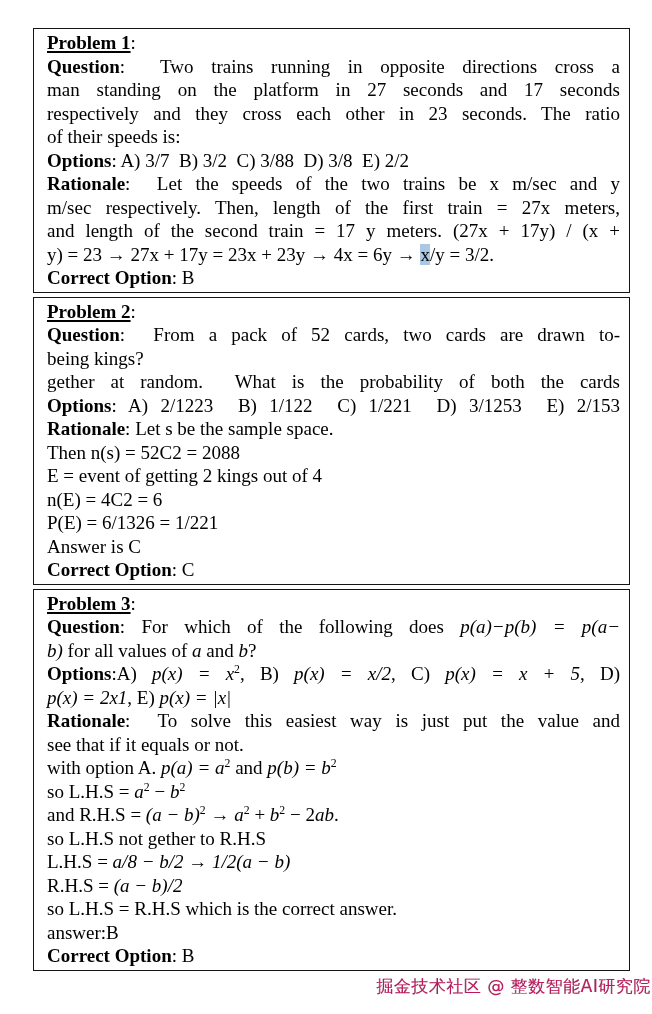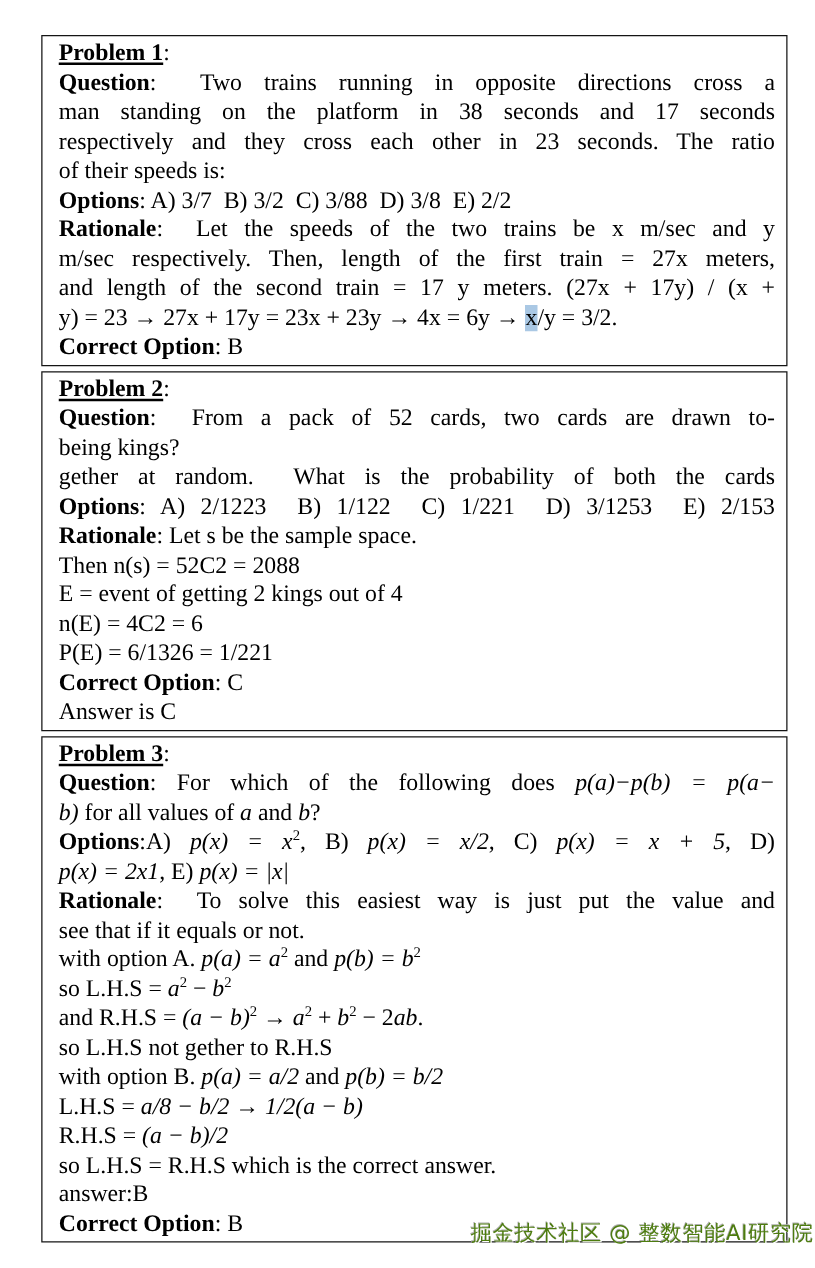--- a/index.html
+++ b/index.html
@@ -49,70 +49,69 @@
     line-height: 0;
     vertical-align: super;
   }
   .watermark {
     position: absolute;
     right: 1px;
     top: 975px;
     font-family: "DejaVu Sans", sans-serif;
     font-size: 17px;
     letter-spacing: 0.5px;
-    color: #4d7c0f;
+    color: #be185d;
     text-shadow: 1px 1px 0 #ffffff, -0.5px -0.5px 0 #b0b0b0;
     white-space: nowrap;
   }
 </style>
 </head>
 <body>
 
 <div class="page">
   <div class="problem-list">
       <section class="problem-box">
         <div class="line"><span class="bold und">Problem 1</span><span>:</span></div>
         <div class="line just"><span class="bold">Question</span><span>:&nbsp; Two trains running in opposite directions cross a</span></div>
-        <div class="line just"><span>man standing on the platform in 38 seconds and 17 seconds</span></div>
+        <div class="line just"><span>man standing on the platform in 27 seconds and 17 seconds</span></div>
         <div class="line just"><span>respectively and they cross each other in 23 seconds. The ratio</span></div>
         <div class="line"><span>of their speeds is:</span></div>
         <div class="line"><span class="bold">Options</span><span>: A) 3/7&nbsp;&nbsp;B) 3/2&nbsp;&nbsp;C) 3/88&nbsp;&nbsp;D) 3/8&nbsp;&nbsp;E) 2/2</span></div>
         <div class="line just"><span class="bold">Rationale</span><span>:&nbsp; Let the speeds of the two trains be x m/sec and y</span></div>
         <div class="line just"><span>m/sec respectively. Then, length of the first train = 27x meters,</span></div>
         <div class="line just"><span>and length of the second train = 17 y meters. (27x + 17y) / (x +</span></div>
         <div class="line"><span>y) = 23 → 27x + 17y = 23x + 23y → 4x = 6y → </span><span class="hl">x</span><span>/y = 3/2.</span></div>
         <div class="line"><span class="bold">Correct Option</span><span>: B</span></div>
       </section>
       <section class="problem-box">
         <div class="line"><span class="bold und">Problem 2</span><span>:</span></div>
         <div class="line just"><span class="bold">Question</span><span>:&nbsp; From a pack of 52 cards, two cards are drawn to-</span></div>
         <div class="line"><span>being kings?</span></div>
         <div class="line just"><span>gether at random.&nbsp; What is the probability of both the cards</span></div>
         <div class="line just"><span class="bold">Options</span><span>: A) 2/1223&nbsp;&nbsp;B) 1/122&nbsp; C) 1/221&nbsp; D) 3/1253&nbsp; E) 2/153</span></div>
         <div class="line"><span class="bold">Rationale</span><span>: Let s be the sample space.</span></div>
         <div class="line"><span>Then n(s) = 52C2 = 2088</span></div>
         <div class="line"><span>E = event of getting 2 kings out of 4</span></div>
         <div class="line"><span>n(E) = 4C2 = 6</span></div>
         <div class="line"><span>P(E) = 6/1326 = 1/221</span></div>
+        <div class="line"><span>Answer is C</span></div>
         <div class="line"><span class="bold">Correct Option</span><span>: C</span></div>
-        <div class="line"><span>Answer is C</span></div>
       </section>
       <section class="problem-box">
         <div class="line"><span class="bold und">Problem 3</span><span>:</span></div>
         <div class="line just"><span class="bold">Question</span><span>: For which of the following does </span><span class="ital">p(a)−p(b) = p(a−</span></div>
         <div class="line"><span class="ital">b)</span><span> for all values of </span><span class="ital">a</span><span> and </span><span class="ital">b</span><span>?</span></div>
         <div class="line just"><span class="bold">Options</span><span>:A) </span><span class="ital">p(x) = x</span><sup>2</sup><span>, B) </span><span class="ital">p(x) = x/2</span><span>, C) </span><span class="ital">p(x) = x + 5</span><span>, D)</span></div>
         <div class="line"><span class="ital">p(x) = 2x1</span><span>, E) </span><span class="ital">p(x) = |x|</span></div>
         <div class="line just"><span class="bold">Rationale</span><span>:&nbsp; To solve this easiest way is just put the value and</span></div>
         <div class="line"><span>see that if it equals or not.</span></div>
         <div class="line"><span>with option A. </span><span class="ital">p(a) = a</span><sup>2</sup><span> and </span><span class="ital">p(b) = b</span><sup>2</sup></div>
         <div class="line"><span>so L.H.S = </span><span class="ital">a</span><sup>2</sup><span> − </span><span class="ital">b</span><sup>2</sup></div>
         <div class="line"><span>and R.H.S = </span><span class="ital">(a − b)</span><sup>2</sup><span> → </span><span class="ital">a</span><sup>2</sup><span> + </span><span class="ital">b</span><sup>2</sup><span> − 2</span><span class="ital">ab</span><span>.</span></div>
         <div class="line"><span>so L.H.S not gether to R.H.S</span></div>
-        <div class="line"><span>with option B. </span><span class="ital">p(a) = a/2</span><span> and </span><span class="ital">p(b) = b/2</span></div>
         <div class="line"><span>L.H.S = </span><span class="ital">a/8 − b/2</span><span> → </span><span class="ital">1/2(a − b)</span></div>
         <div class="line"><span>R.H.S = </span><span class="ital">(a − b)/2</span></div>
         <div class="line"><span>so L.H.S = R.H.S which is the correct answer.</span></div>
         <div class="line"><span>answer:B</span></div>
         <div class="line"><span class="bold">Correct Option</span><span>: B</span></div>
       </section>
     </div>
   <div class="watermark">掘金技术社区 @ 整数智能AI研究院</div>
 </div>
 

